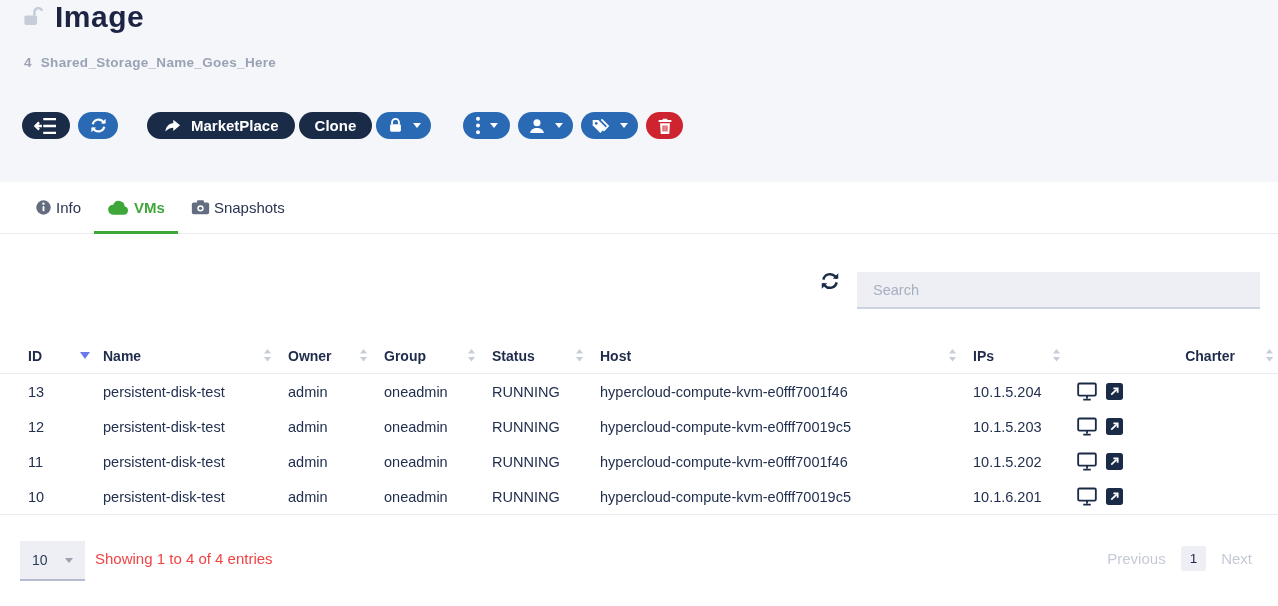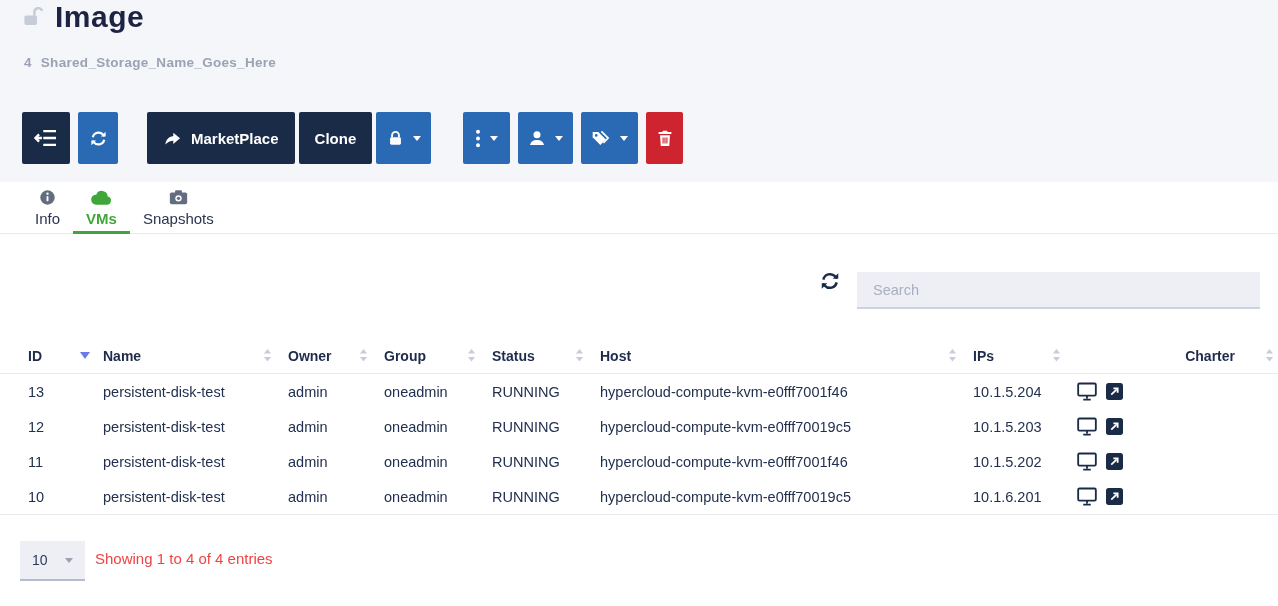--- a/index.html
+++ b/index.html
@@ -16,31 +16,31 @@
   .title-row{position:absolute;top:0;left:22px;display:flex;align-items:center;gap:11px;}
   .lockwrap svg{width:22px;height:22px;color:#c6ccd8;display:block;}
   h1{font-size:30px;font-weight:700;color:var(--title);letter-spacing:.5px;}
   .subtitle{position:absolute;top:55px;left:24px;display:flex;gap:9px;font-size:13.5px;font-weight:700;color:var(--muted);letter-spacing:.3px;}
 
   
   .toolbar{position:absolute;top:112px;left:22px;display:flex;align-items:center;}
   .tgroup{display:flex;gap:8px;}
   .tgroup.g2{margin-left:29px;gap:4px;}
   .tgroup.g3{margin-left:32px;gap:8px;}
-  .btn{height:52px;border:none;border-radius:2px;color:#fff;display:inline-flex;align-items:center;justify-content:center;cursor:pointer;font-family:inherit;}
+  .btn{height:27px;border:none;border-radius:15px;color:#fff;display:inline-flex;align-items:center;justify-content:center;cursor:pointer;font-family:inherit;}
   .btn.dark{background:var(--navy);} .btn.blue{background:var(--blue);} .btn.red{background:var(--red);}
   .btn svg{display:block;}
   .btn .lbl{font-weight:700;font-size:15px;color:#fff;}
   .btn.tx{padding:0 16px;gap:9px;}
   .w48{width:48px}.w40{width:40px}.w55{width:55px}.w47{width:47px}.w57{width:57px}.w37{width:37px}
   .caret{width:0;height:0;border-left:4.5px solid transparent;border-right:4.5px solid transparent;border-top:5.5px solid #fff;margin-left:9px;}
 
   
   .tabstrip{position:absolute;top:182px;left:0;width:100%;height:52px;background:#fff;border-bottom:1px solid var(--border);display:flex;padding-left:22px;}
-  .tab{display:flex;flex-direction:column;align-items:center;justify-content:center;gap:4px;padding:0 13px;position:relative;cursor:pointer;}
+  .tab{display:flex;flex-direction:row;align-items:center;justify-content:center;gap:4px;padding:0 13px;position:relative;cursor:pointer;}
   .tab svg{height:17px;display:block;}
   .tab .tlabel{font-size:15px;color:#2a3550;}
   .tab.active .tlabel{color:var(--green);font-weight:700;}
   .tab.active::after{content:"";position:absolute;left:0;right:0;bottom:-1px;height:3px;background:var(--green);}
 
   
   .refresh2{position:absolute;top:270px;left:819px;color:var(--navy);cursor:pointer;}
   .refresh2 svg{width:22px;height:22px;display:block;}
   .search{position:absolute;top:272px;left:857px;width:403px;height:37px;background:var(--field-bg);border:none;border-bottom:2px solid #cdd2e0;padding:0 16px;font-size:14.5px;font-family:inherit;color:#333;}
   .search::placeholder{color:var(--placeholder);}
@@ -396,14 +396,19 @@
   </div>
         <div class="tcell"></div>
       </div>
     </div>
 
   <div class="psize">
     <span class="val">10</span>
     <span class="caret2"></span>
   </div>
   <div class="showing">Showing 1 to 4 of 4 entries</div>
+  <div class="pager">
+    <span class="nav">Previous</span>
+    <span class="page">1</span>
+    <span class="nav">Next</span>
+  </div>
 
 </div>
 
 </body></html>

